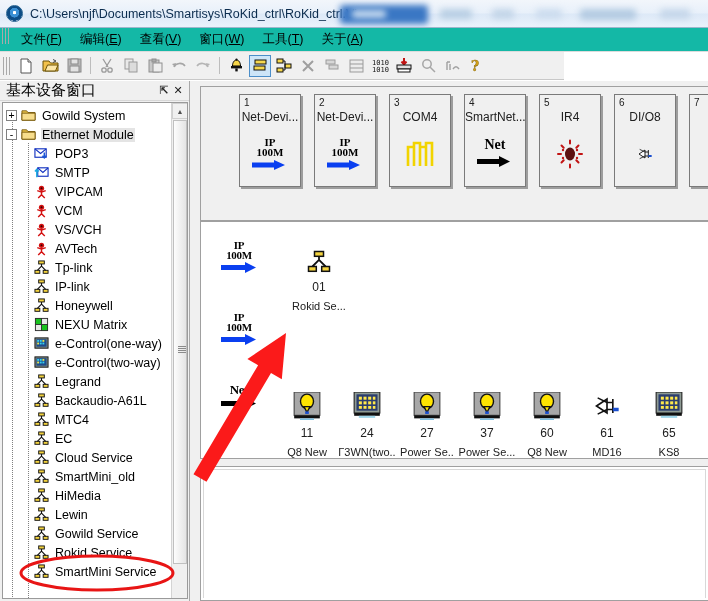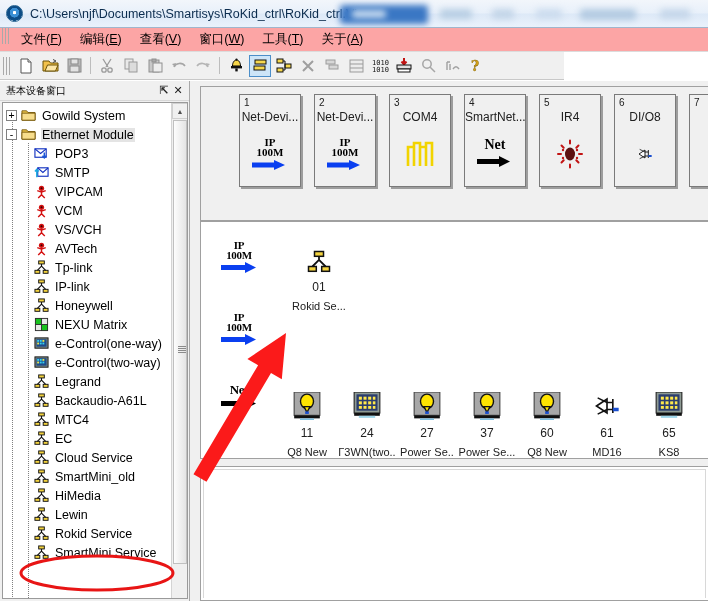--- a/index.html
+++ b/index.html
@@ -27,21 +27,21 @@
   .bb2{ left:352px; top:10px; width:34px; height:8px; background:#c9dcf0; }
   .bb3{ left:440px; top:9px; width:32px; height:10px; background:#b9cfe4; }
   .bb4{ left:492px; top:9px; width:22px; height:10px; background:#c3d5e8; }
   .bb5{ left:536px; top:9px; width:26px; height:10px; background:#ccdcee; }
   .bb6{ left:580px; top:9px; width:56px; height:11px; background:#b4cbe2; }
   .bb7{ left:660px; top:9px; width:30px; height:10px; background:#c6d7ea; }
 
   
   #menubar{
     position:absolute; left:0; top:28px; width:708px; height:24px;
-    background:#fca5a5; border-bottom:1px solid #dcdcdc;
+    background:#14b8a6; border-bottom:1px solid #dcdcdc;
     display:flex; 
   }
   #menubar .grip{ width:7px; height:16px; margin:0 3px 0 2px;
     background:repeating-linear-gradient(to right,#a9a9a9 0 1px,transparent 1px 3px); }
   .menu-item{ padding:3px 9px; color:#000; font-size:12.5px; cursor:default;
      font-family:"Liberation Sans",sans-serif; white-space:nowrap;}
   .menu-item u{ text-decoration:underline; }
 
   
   #toolbar{
@@ -59,21 +59,21 @@
   
   #leftpanel{
     position:absolute; left:0; top:81px; width:190px; height:520px;
     background:#f0f0f0; border-right:1px solid #a8a8a8;
   }
   #panel-caption{
     position:relative; height:20px; background:#f0f0f0;
     display:flex; align-items:center; padding:0 4px 0 6px;
     border-bottom:1px solid #d7d7d7;
   }
-  #panel-title{ font-size:10px; color:#000; flex:1;
+  #panel-title{ font-size:15px; color:#000; flex:1;
       font-family:Liberation Sans, sans-serif; white-space:nowrap;}
   .cap-btn{ width:14px; height:15px; display:flex; align-items:center; justify-content:center;
      font-size:11px; color:#222; font-weight:bold; }
   #tree-host{
     position:absolute; left:2px; top:21px; width:186px; height:497px;
     background:#fff; border:1px solid #9a9a9a; overflow:hidden;
   }
   #tree{ position:absolute; left:0; top:0; width:170px; padding:3px 0 0 0; }
   .tnode{ height:19px; display:flex; align-items:center; white-space:nowrap;
      font-size:12.5px; color:#000; padding-left:3px; position:relative;}
@@ -569,20 +569,32 @@
           <span class="nolead"></span>
           <span class="ico">
             <svg width="15" height="15" viewBox="0 0 16 16">
               <rect x="5" y="1" width="6" height="3.2" fill="#f2d23e" stroke="#111"></rect>
               <rect x="1" y="11" width="5.2" height="3.2" fill="#f2d23e" stroke="#111"></rect>
               <rect x="9.8" y="11" width="5.2" height="3.2" fill="#f2d23e" stroke="#111"></rect>
               <path d="M8 4.2v2.4M8 6.6L3.6 11M8 6.6L12.4 11" stroke="#111" stroke-width="1.2" fill="none"></path>
             </svg>
           </span>
           <span class="lbl">Lewin</span>
+        </div>
+        <div class="tnode child">
+          <span class="nolead"></span>
+          <span class="ico">
+            <svg width="15" height="15" viewBox="0 0 16 16">
+              <rect x="5" y="1" width="6" height="3.2" fill="#f2d23e" stroke="#111"></rect>
+              <rect x="1" y="11" width="5.2" height="3.2" fill="#f2d23e" stroke="#111"></rect>
+              <rect x="9.8" y="11" width="5.2" height="3.2" fill="#f2d23e" stroke="#111"></rect>
+              <path d="M8 4.2v2.4M8 6.6L3.6 11M8 6.6L12.4 11" stroke="#111" stroke-width="1.2" fill="none"></path>
+            </svg>
+          </span>
+          <span class="lbl">Gowild Service</span>
         </div>
         <div class="tnode child">
           <span class="nolead"></span>
           <span class="ico">
             <svg width="15" height="15" viewBox="0 0 16 16">
               <rect x="5" y="1" width="6" height="3.2" fill="#f2d23e" stroke="#111"></rect>
               <rect x="1" y="11" width="5.2" height="3.2" fill="#f2d23e" stroke="#111"></rect>
               <rect x="9.8" y="11" width="5.2" height="3.2" fill="#f2d23e" stroke="#111"></rect>
               <path d="M8 4.2v2.4M8 6.6L3.6 11M8 6.6L12.4 11" stroke="#111" stroke-width="1.2" fill="none"></path>
             </svg>

